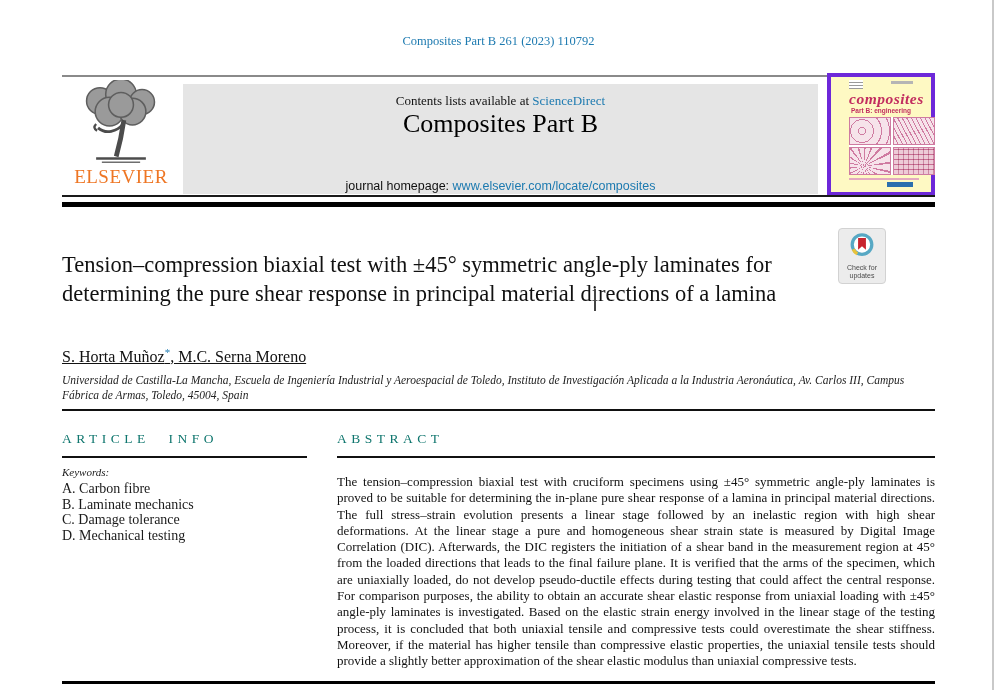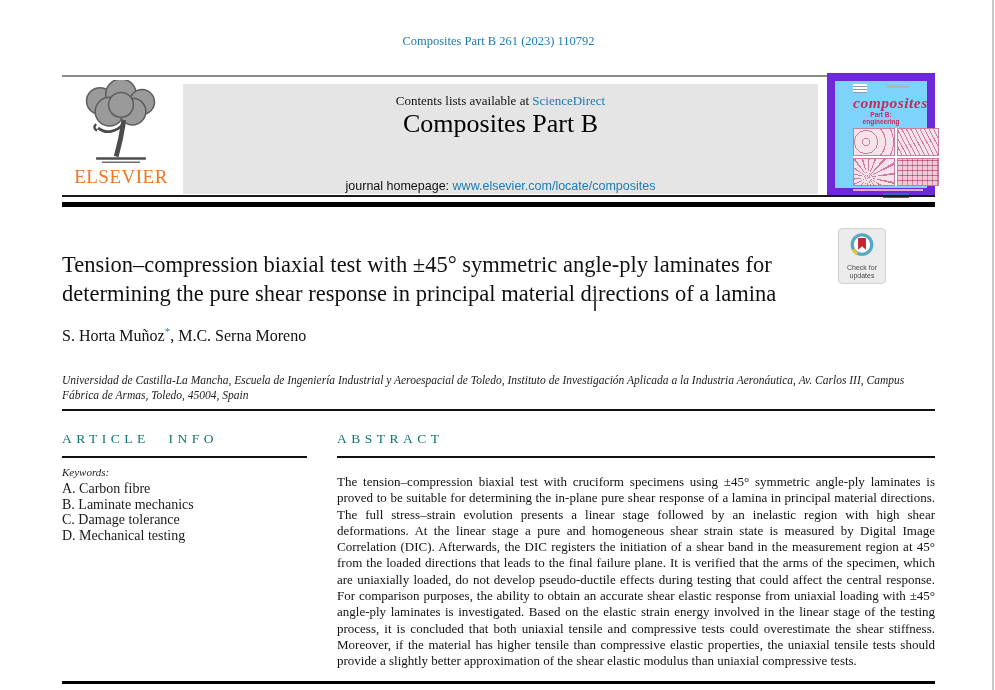--- a/index.html
+++ b/index.html
@@ -15,22 +15,22 @@
   .logo-block svg{display:block;margin:0 auto;}
   .elsevier-word{font-size:19px;letter-spacing:.5px;color:#ee7624;margin-top:-2px;}
   .banner{position:absolute;top:84px;left:183px;width:635px;height:110px;background:#e5e5e5;
           display:flex;flex-direction:column;justify-content:space-between;align-items:center;
           padding:9px 0 4px 0;box-sizing:border-box;}
   .contents-line{font-size:13px;color:#111;}
   .link{color:#1d7ab0;text-decoration:none;cursor:pointer;}
   .banner-title{font-size:26px;color:#000;}
   .homepage-line{font-family:"Liberation Sans",sans-serif;font-size:12.5px;color:#111;margin-top:40px;}
   
-  .cover{position:absolute;top:73px;left:827px;width:108px;height:123px;background:#7dd3fc;
-         border:8px solid #6d28d9;box-sizing:border-box;padding:3px 18px;}
+  .cover{position:absolute;top:73px;left:827px;width:108px;height:123px;background:#fef9c3;
+         border:4px solid #6d28d9;box-sizing:border-box;padding:3px 18px;}
   .cover-top{display:flex;justify-content:space-between;height:10px;}
   .cover-barcode{width:14px;height:9px;background:repeating-linear-gradient(0deg,#9a9a9a 0 1px,#fff 1px 3px);}
   .cover-vol{width:22px;height:3px;background:#b5b5b5;margin-top:1px;}
   .cover-title{font-style:italic;font-weight:bold;font-size:15.5px;color:#c22d5f;text-align:center;
                letter-spacing:.5px;line-height:15px;margin-top:1px;}
   .cover-sub{font-size:6.5px;font-weight:bold;color:#c22d5f;text-align:center;margin-top:1px;
              font-family:"Liberation Sans",sans-serif;}
   .cover-grid{margin:3px auto 0 auto;width:86px;height:58px;display:grid;
               grid-template-columns:1fr 1fr;grid-template-rows:1fr 1fr;gap:2px;background:#fff;}
   .cell{border:1px solid #cf7ba1;}
@@ -45,21 +45,21 @@
   .mid-rule{top:195px;left:62px;width:873px;height:2px;background:#1a1a1a;}
   .thick-rule{top:202px;left:62px;width:873px;height:5px;background:#000;}
   
   .badge{position:absolute;top:228px;left:838px;width:48px;height:56px;background:#ececec;
          border:1px solid #d2d2d2;border-radius:4px;text-align:center;cursor:pointer;
          box-sizing:border-box;padding-top:3px;}
   .badge-text{font-family:"Liberation Sans",sans-serif;font-size:7px;line-height:8px;color:#4a4a4a;}
   
   .title{position:absolute;top:250px;left:62px;width:780px;font-size:22.5px;line-height:29px;color:#111;}
   .caret{position:absolute;top:289px;left:594px;width:1.5px;height:22px;background:#444;}
-  .authors{position:absolute;top:325px;left:62px;font-size:16px;color:#111;}
+  .authors{position:absolute;top:346px;left:62px;font-size:16px;color:#111;text-decoration:underline;}
   .authors sup{color:#1d7ab0;font-size:11px;cursor:pointer;}
   .affiliation{position:absolute;top:373px;left:62px;width:873px;font-style:italic;
                font-size:11.5px;line-height:15px;color:#222;}
   .affil-rule{top:409px;left:62px;width:873px;height:2px;background:#111;}
   
   .section-heading{position:absolute;top:431px;font-size:13.5px;letter-spacing:4.5px;word-spacing:11px;color:#0f766e;}
   .info-rule{top:456px;left:62px;width:245px;height:1.5px;background:#111;}
   .abs-rule{top:456px;left:337px;width:598px;height:1.5px;background:#111;}
   .keywords-label{position:absolute;top:466px;left:62px;font-style:italic;font-size:11px;}
   .keywords{position:absolute;top:481px;left:62px;font-size:14px;line-height:15.5px;width:250px;}

